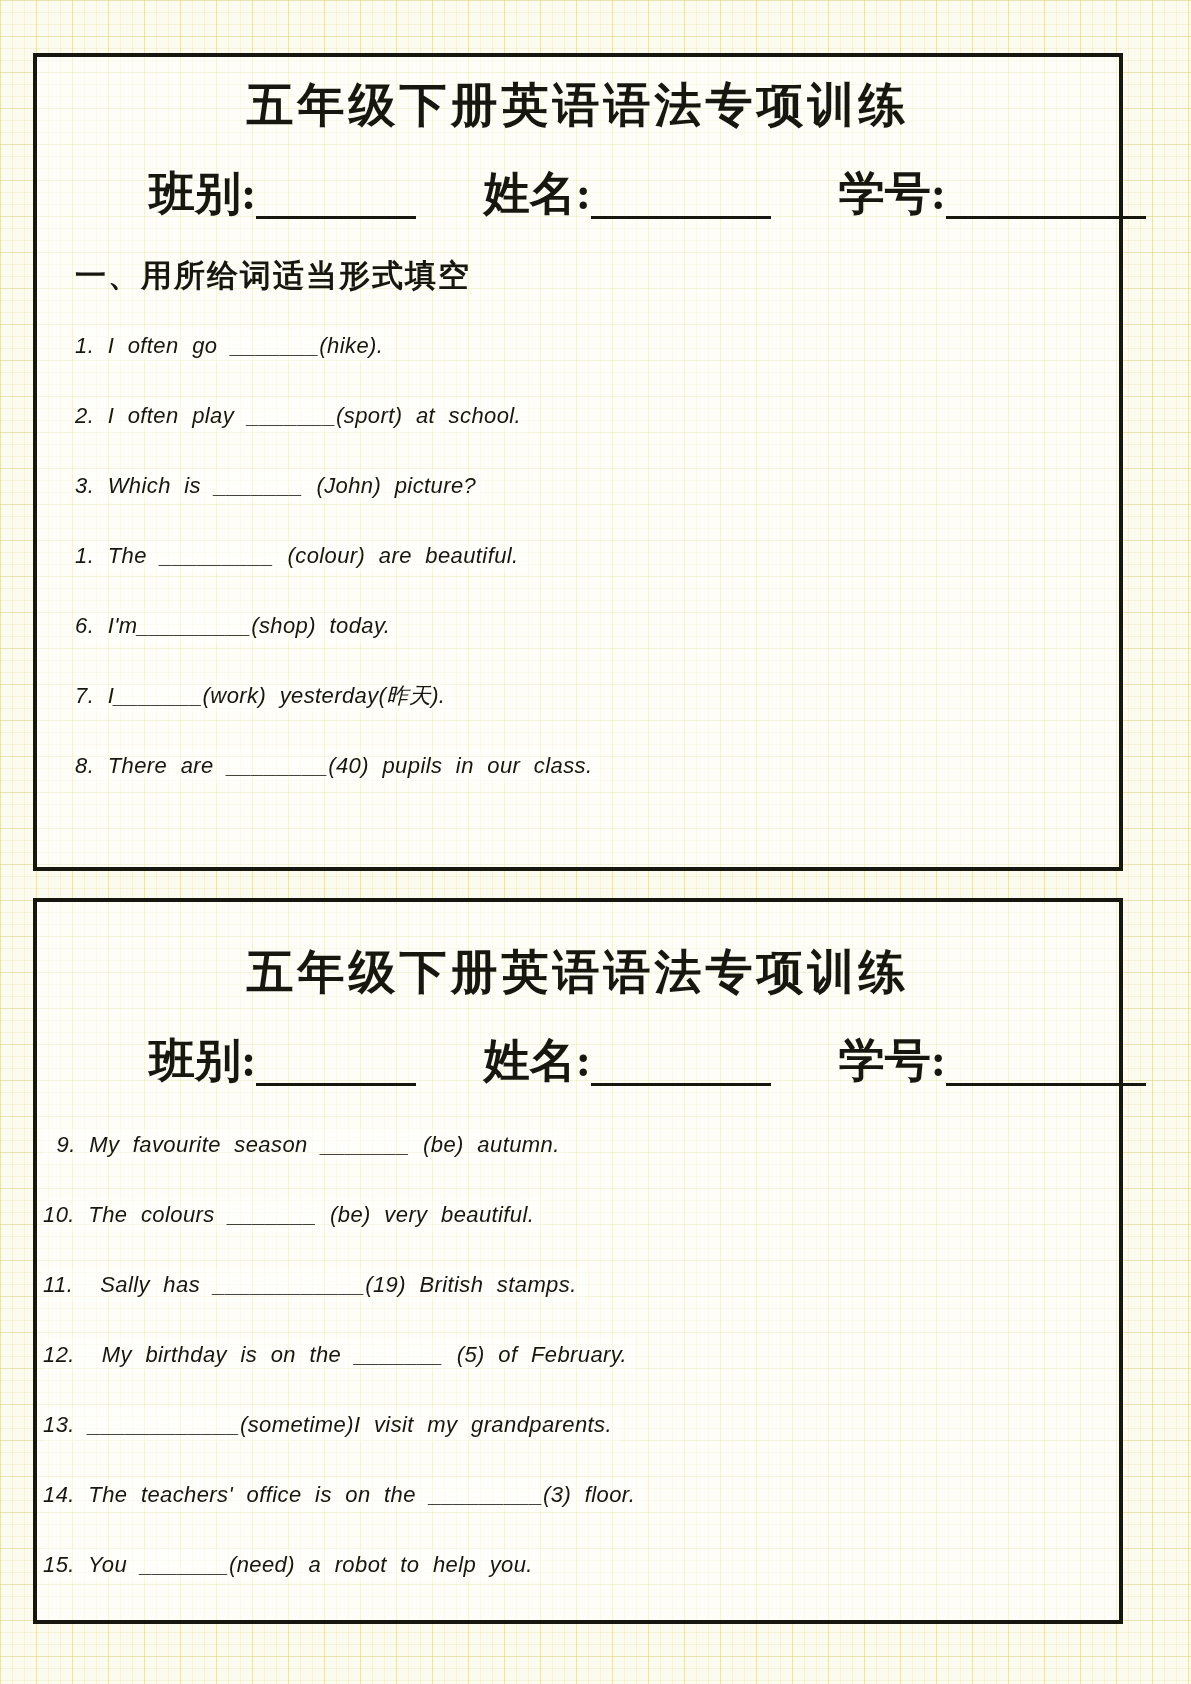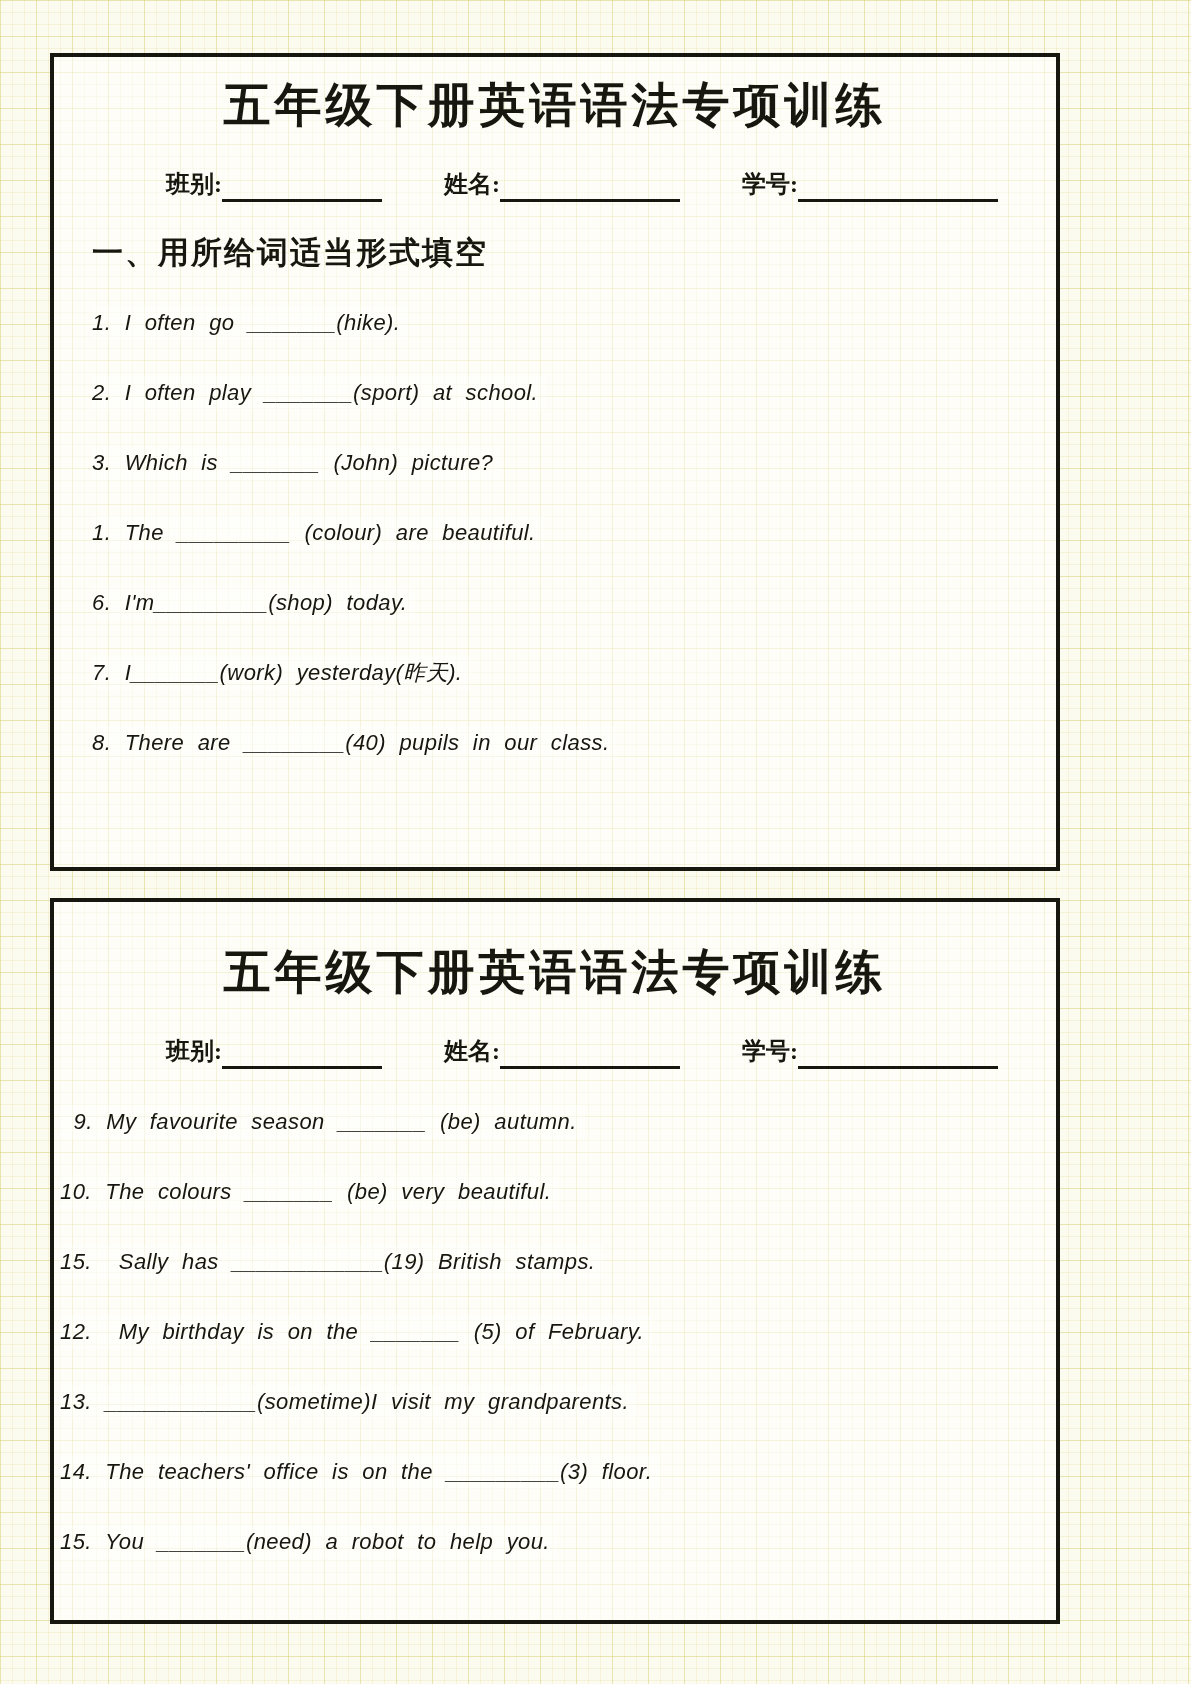--- a/index.html
+++ b/index.html
@@ -16,22 +16,22 @@
       linear-gradient(to bottom, rgba(214,203,110,0.38) 1px, transparent 1px),
       linear-gradient(to right, rgba(214,203,110,0.18) 1px, transparent 1px),
       linear-gradient(to bottom, rgba(214,203,110,0.18) 1px, transparent 1px);
     background-size: 36px 36px, 36px 36px, 12px 12px, 12px 12px;
     color: #17160f;
     font-family: "Liberation Sans", sans-serif;
     overflow: hidden;
   }
   .sheet {
     position: absolute;
-    left: 50px;
-    width: 1010px;
+    left: 33px;
+    width: 1090px;
     box-sizing: border-box;
     border: 4px solid #17160f;
     background: rgba(255,255,255,0.52);
   }
   .sheet-1 { top: 53px;  height: 818px; }
   .sheet-2 { top: 898px; height: 726px; }
 
   .sheet-title {
     margin: 20px 0 0 0;
     text-align: center;
@@ -41,21 +41,21 @@
     letter-spacing: 4px;
     line-height: 1.2;
   }
   .sheet-2 .sheet-title { margin-top: 42px; }
 
   .fields-row {
     margin-top: 30px;
     padding-left: 112px;
     font-family: "Liberation Serif", serif;
     font-weight: 700;
-    font-size: 24px;
+    font-size: 46px;
     white-space: nowrap;
   }
   .field { display: inline-block; }
   .field + .field { margin-left: 56px; }
   .blank-line {
     display: inline-block;
     height: 36px;
     border-bottom: 3px solid #17160f;
     vertical-align: -10px;
   }
@@ -120,21 +120,21 @@
 
     <div class="fields-row">
       <span class="field"><span>班别:</span><span class="blank-line blank-class"></span></span>
       <span class="field"><span>姓名:</span><span class="blank-line blank-name"></span></span>
       <span class="field"><span>学号:</span><span class="blank-line blank-id"></span></span>
     </div>
 
     <div class="question-list">
       <div class="q-line"> 9. My favourite season _______ (be) autumn.</div>
       <div class="q-line">10. The colours _______ (be) very beautiful.</div>
-      <div class="q-line">15.  Sally has ____________(19) British stamps.</div>
+      <div class="q-line">11.  Sally has ____________(19) British stamps.</div>
       <div class="q-line">12.  My birthday is on the _______ (5) of February.</div>
       <div class="q-line">13. ____________(sometime)I visit my grandparents.</div>
       <div class="q-line">14. The teachers' office is on the _________(3) floor.</div>
       <div class="q-line">15. You _______(need) a robot to help you.</div>
     </div>
   </section>
 
 </div>
 
 </body></html>

